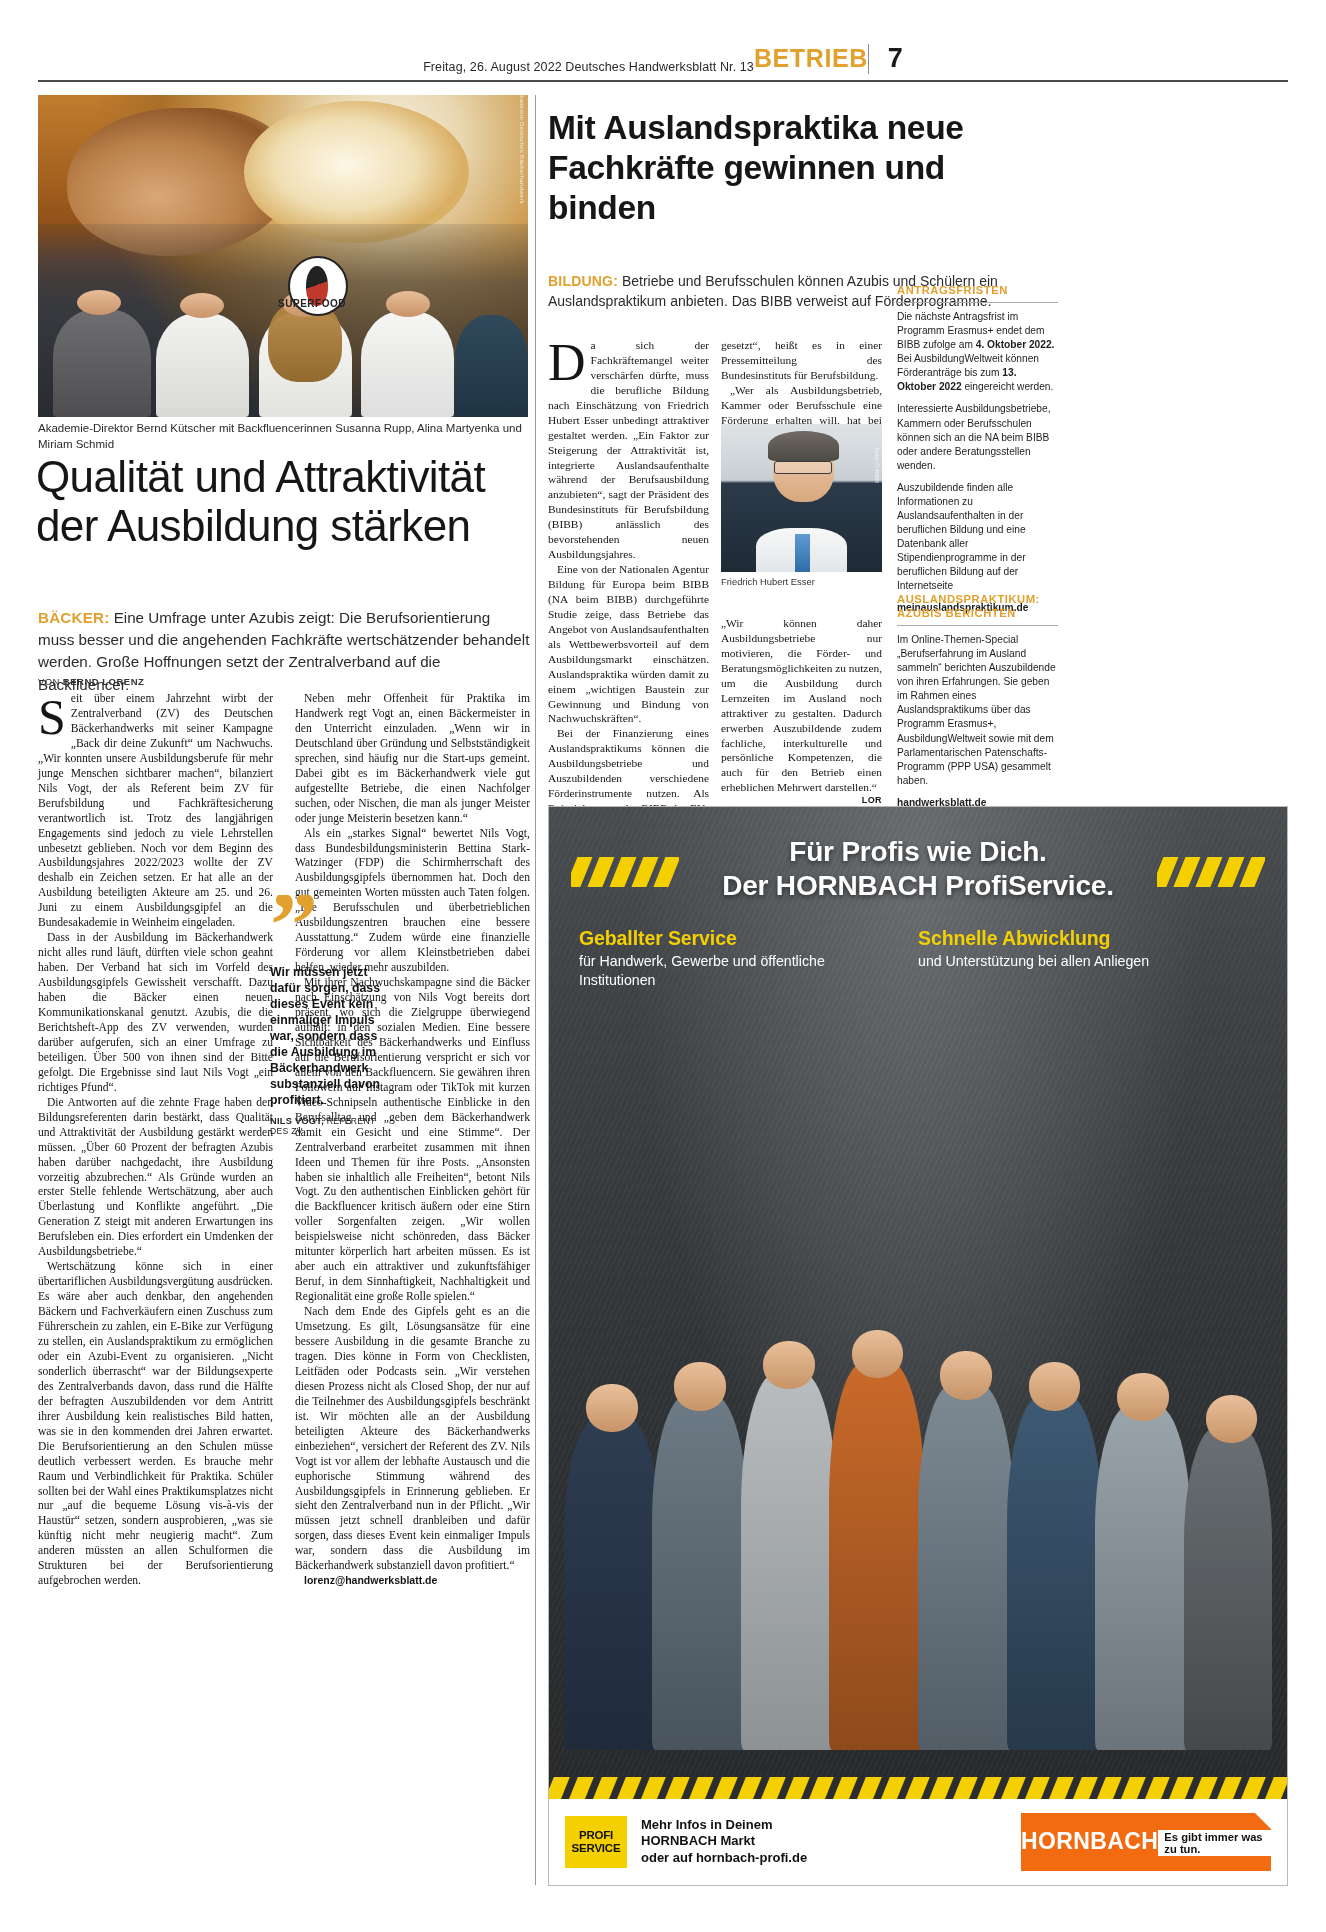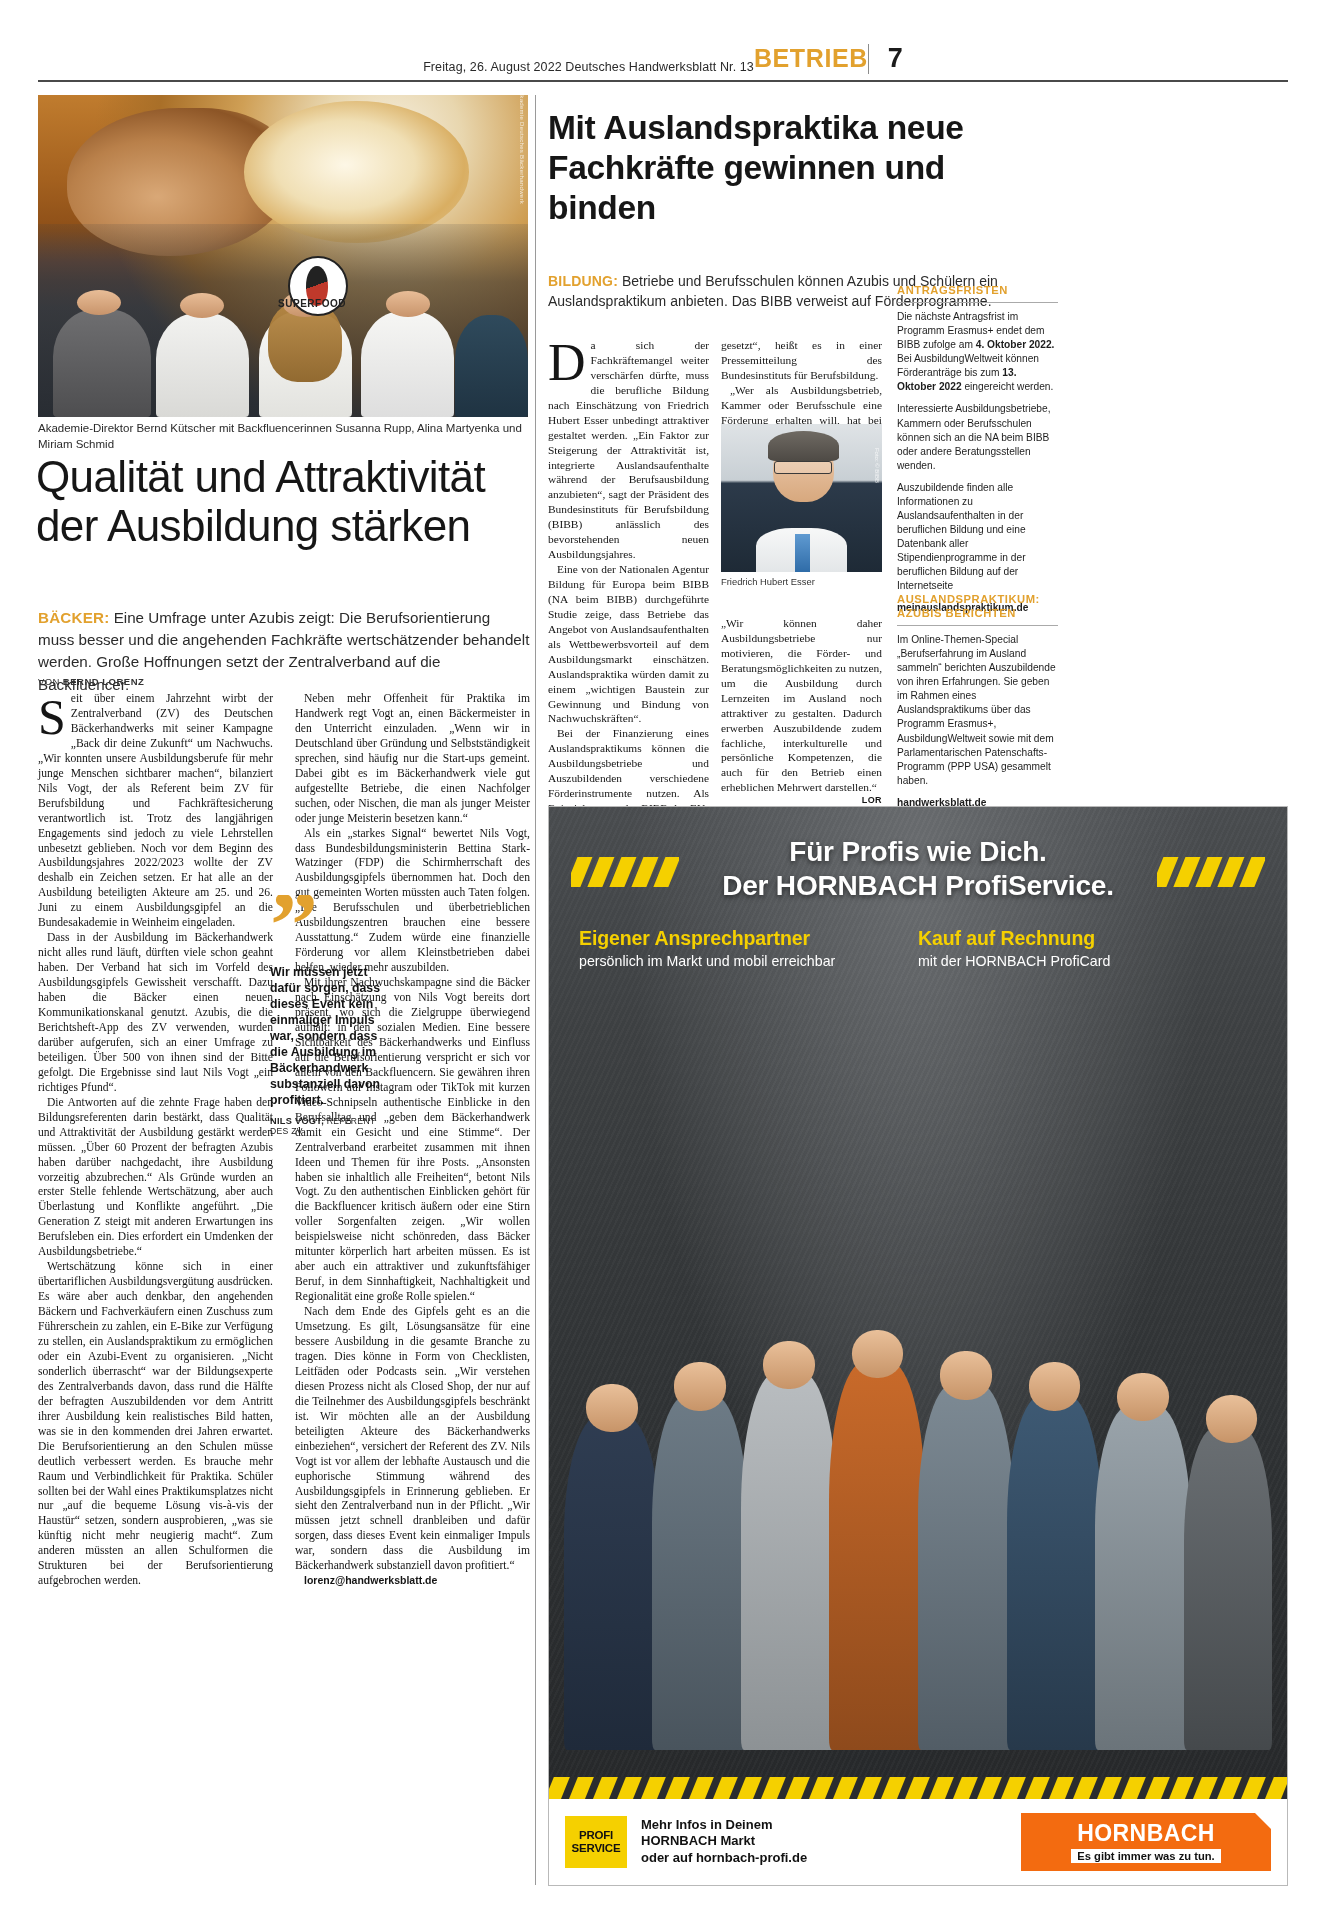--- a/index.html
+++ b/index.html
@@ -236,21 +236,21 @@
     background:#ffffff; display:flex; align-items:center; padding:0 16px; gap:14px;
   }
   .profi-badge {
     width:62px; height:52px; background:#f5d000; color:#111; font-weight:bold;
     font-size:11.5px; line-height:1.08; display:flex; flex-direction:column;
     align-items:center; justify-content:center; letter-spacing:-.2px;
   }
   .ad-foot-text { font-size:13px; line-height:1.3; color:#111; font-weight:bold; }
   .hornbach-logo {
     margin-left:auto; width:250px; height:58px; background:#f36b10;
-    display:flex; flex-direction:column; align-items:center; justify-content:center;
+    display:flex; flex-direction:row; align-items:center; justify-content:center;
     position:relative; color:#fff;
   }
   .hb-name { font-size:23px; font-weight:bold; letter-spacing:.4px; }
   .hb-claim { background:#fff; color:#111; font-size:11.2px; font-weight:bold; margin-top:2px; padding:1px 6px; }
   .hb-corner { position:absolute; right:0; top:0; width:0; height:0;
     border-top:16px solid #fff; border-left:16px solid transparent; }
 </style>
 </head>
 <body>
 
@@ -392,26 +392,26 @@
     </div>
 
     <div class="ad-title">
       <div>Für Profis wie Dich.</div>
       <div>Der HORNBACH ProfiService.</div>
     </div>
 
     <div class="ad-cols">
       <div class="ad-row">
         <div class="ad-cell">
-          <div class="ad-h">Eigener Ansprechpartner</div>
-          <div class="ad-p">persönlich im Markt und mobil erreichbar</div>
+          <div class="ad-h">Geballter Service</div>
+          <div class="ad-p">für Handwerk, Gewerbe und öffentliche Institutionen</div>
         </div>
         <div class="ad-cell">
-          <div class="ad-h">Kauf auf Rechnung</div>
-          <div class="ad-p">mit der HORNBACH ProfiCard</div>
+          <div class="ad-h">Schnelle Abwicklung</div>
+          <div class="ad-p">und Unterstützung bei allen Anliegen</div>
         </div>
       </div>
     </div>
 
     <div class="workers">
       <div class="wk" style="left:2%;  width:13%; height:62%; background:linear-gradient(180deg,#2f3d52,#1f2a3a);"></div>
       <div class="wk" style="left:14%; width:13%; height:66%; background:linear-gradient(180deg,#6d7b86,#49545d);"></div>
       <div class="wk" style="left:26%; width:13%; height:70%; background:linear-gradient(180deg,#b9bdc0,#8d9295);"></div>
       <div class="wk" style="left:38%; width:13%; height:72%; background:linear-gradient(180deg,#c96a2a,#8e4a1c);"></div>
       <div class="wk" style="left:50%; width:13%; height:68%; background:linear-gradient(180deg,#7d8a94,#525d66);"></div>

